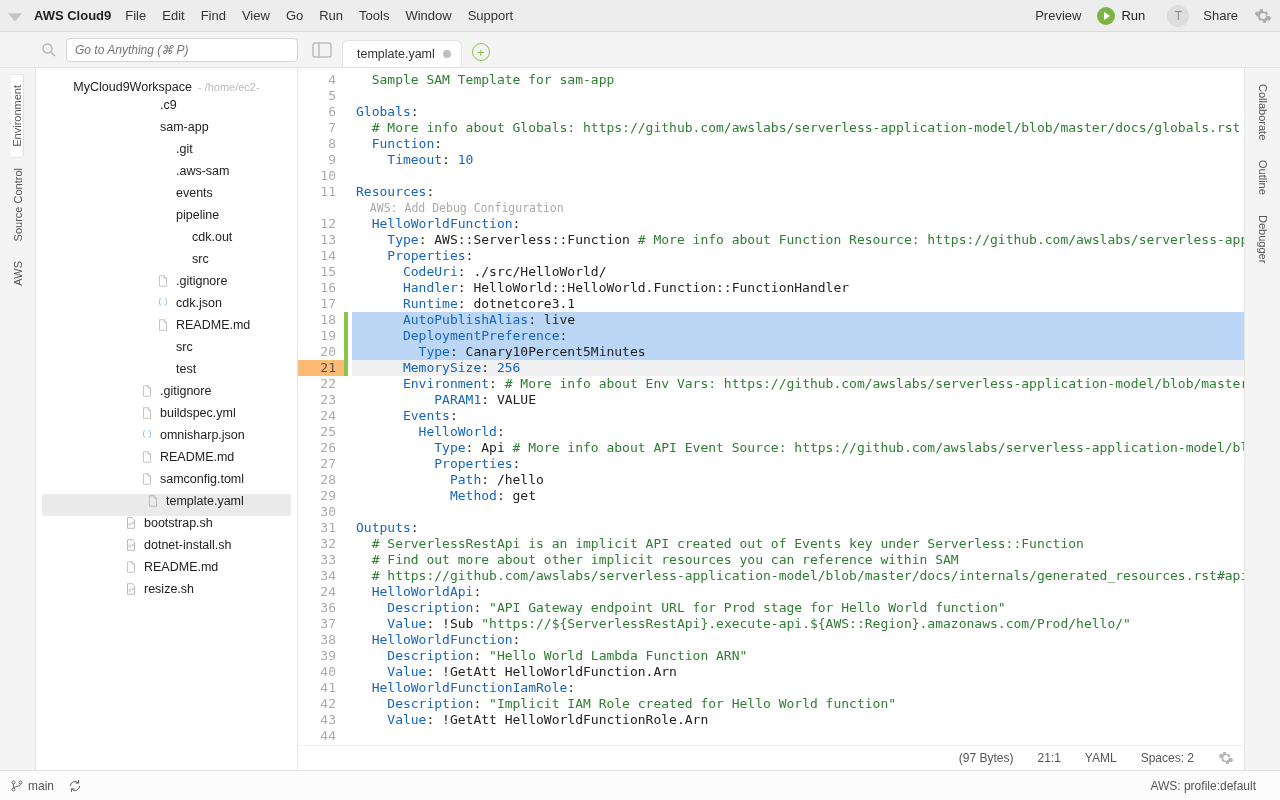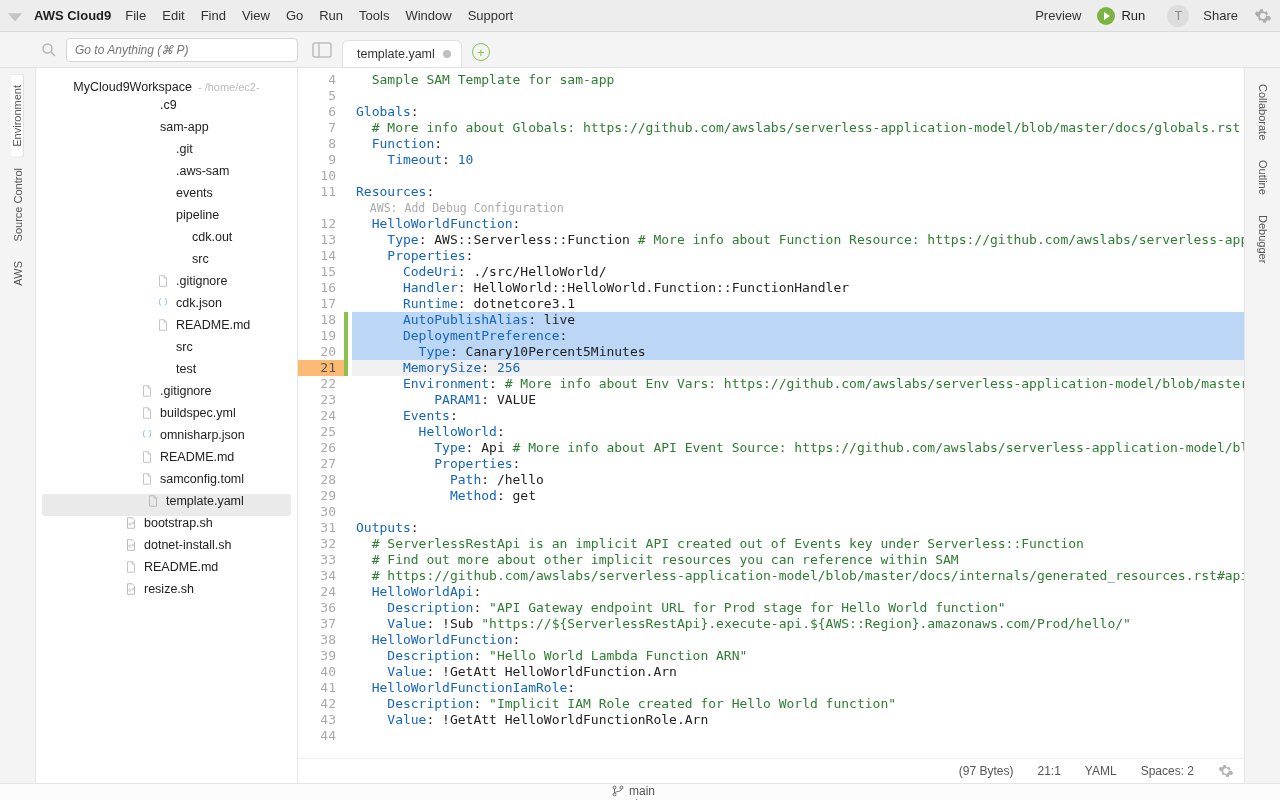--- a/index.html
+++ b/index.html
@@ -46,21 +46,21 @@
   .marker { position: absolute; left: 0; width: 4px; background: #8bc34a; }
   .code { flex: 1; padding: 4px 0; overflow: auto; position: relative; }
   .code-line { height: 16px; white-space: pre; padding-left: 4px; }
   .hl { background: #bcd7f5; }
   .hl-cursor-line { background: #f0f0f0; }
   .k { color: #1565c0; }
   .s { color: #2e7d32; }
   .c { color: #2e7d32; }
   .v { color: #222; }
   .codelens { color: #aaa; font-size: 11.5px; }
-  .statusbar { height: 17px; border-top: 1px solid #e5e5e5; background: #fcfcfc; display: flex; align-items: center; padding: 0 10px; font-size: 12px; color: #555; flex-direction: column; }
+  .statusbar { height: 30px; border-top: 1px solid #e5e5e5; background: #fcfcfc; display: flex; padding: 0 10px; font-size: 12px; color: #555; }
   .statusbar .seg { margin-right: 14px; display:flex; align-items:center; gap:4px;}
   .statusbar .spacer { flex: 1; }
   .editor-status { display:flex; justify-content:flex-end; align-items:center; gap:24px; padding: 4px 10px; font-size:12px; color:#555; border-top:1px solid #eee; }
   .editor-status .gear { width:16px; height:16px; opacity:.55; }
   svg { display: block; }
 </style>
 </head>
 <body>
 
 <div class="menubar">

